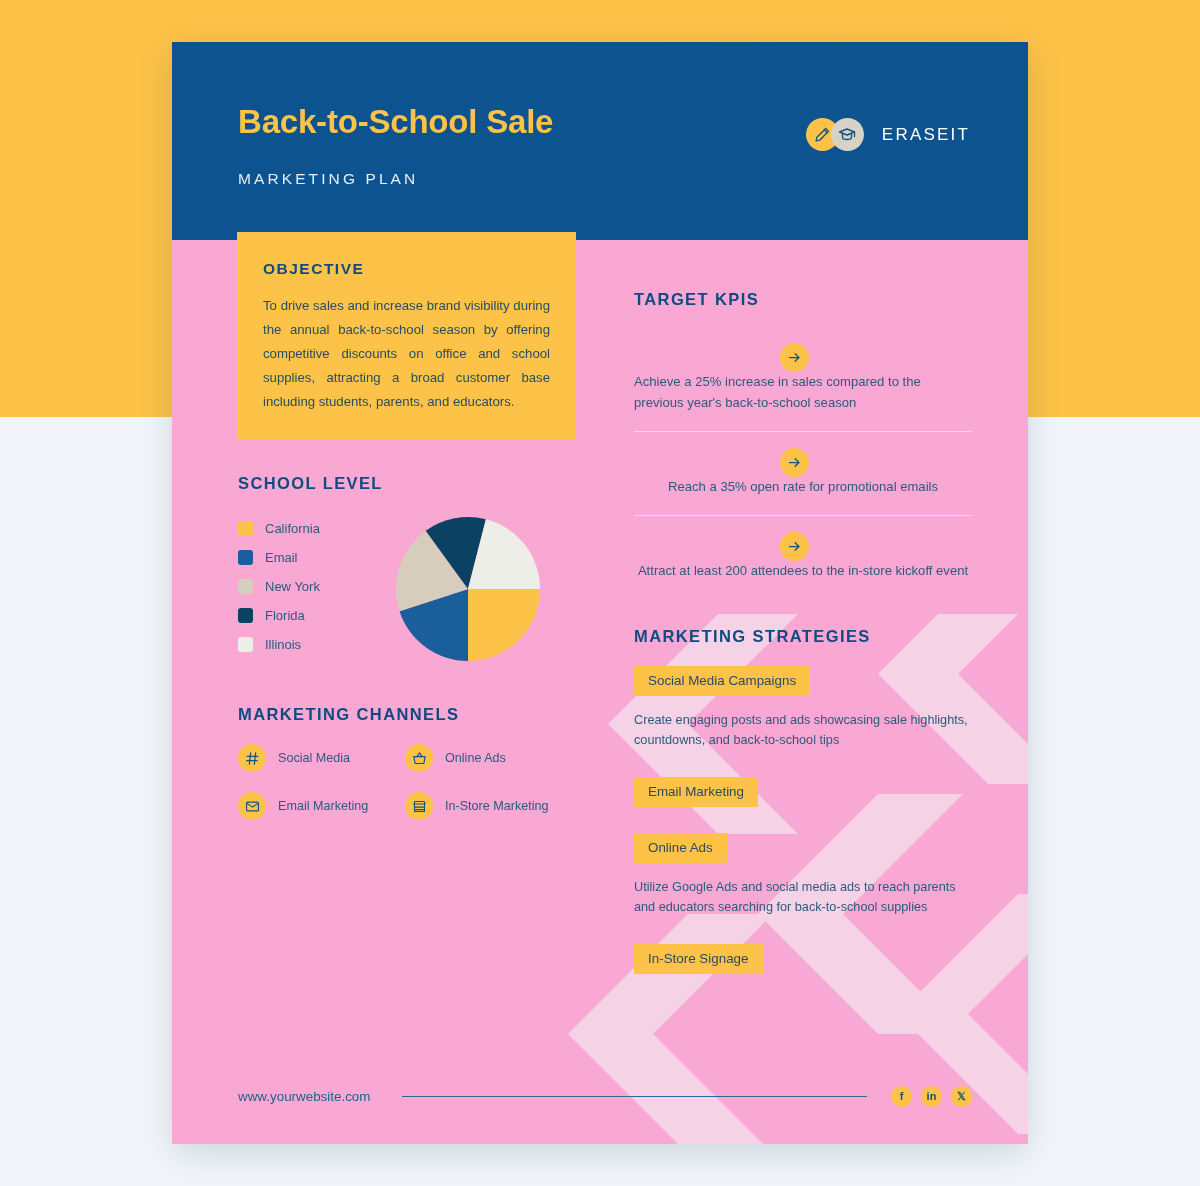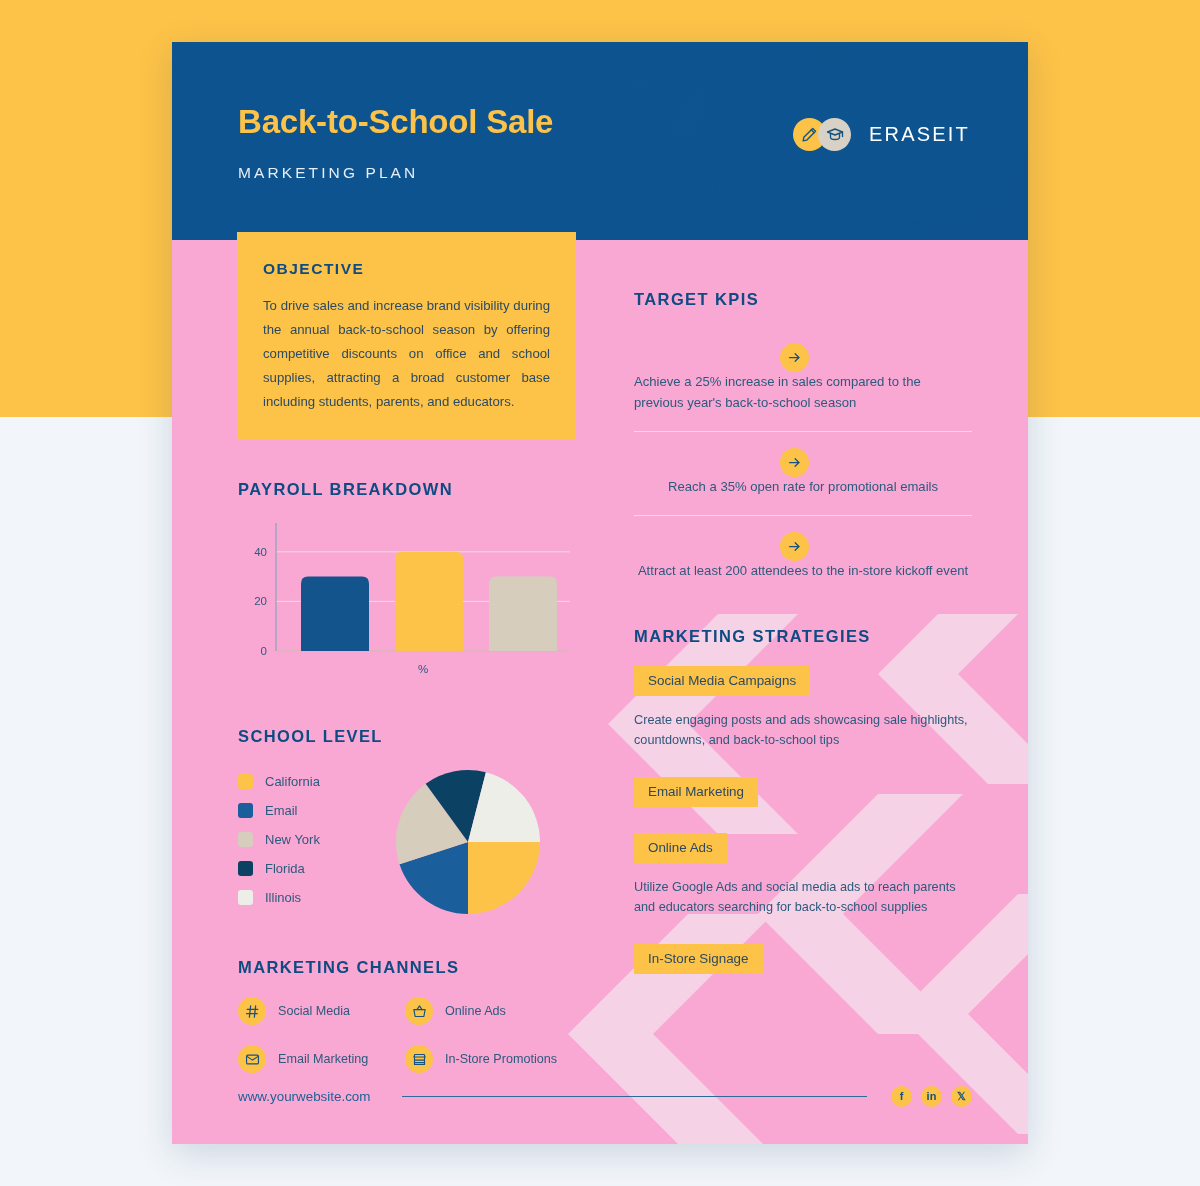--- a/index.html
+++ b/index.html
@@ -75,38 +75,38 @@
     color: #fdc348;
     font-size: 33px;
     font-weight: bold;
     letter-spacing: -.2px;
     line-height: 1.1;
   }
   #doc-subtitle {
     color: #e7eef6;
     font-size: 15.5px;
     letter-spacing: 3.1px;
-    margin-top: 24px;
+    margin-top: 30px;
     font-weight: normal;
   }
   #brand {
     display: flex;
     align-items: center;
     margin-top: 14px;
   }
   .brand-badge {
     width: 33px; height: 33px;
     border-radius: 50%;
     display: flex; align-items: center; justify-content: center;
   }
   #brand-badge-pencil { background: #fdc348; }
   #brand-badge-cap { background: #d8d2c6; margin-left: -8px; }
   #brand-name {
     color: #ffffff;
-    font-size: 20px;
+    font-size: 17px;
     letter-spacing: 2.2px;
     margin-left: 18px;
   }
 
   
   #body-area {
     position: relative;
     display: flex;
     padding: 0 0 0 0;
   }
@@ -334,44 +334,20 @@
 
   <div id="body-area">
 
     <div id="col-left">
 
       <div id="objective-card">
         <div id="objective-heading">OBJECTIVE</div>
         <div id="objective-text">To drive sales and increase brand visibility during the annual back-to-school season by offering competitive discounts on office and school supplies, attracting a broad customer base including students, parents, and educators.</div>
       </div>
 
-      <div id="payroll-section">
-        <div class="section-heading">PAYROLL BREAKDOWN</div>
-        <div id="bar-chart-wrap">
-          <svg id="bar-chart-svg" width="340" height="170" viewBox="0 0 340 170">
-              <line x1="38" y1="132" x2="332" y2="132" stroke="#cbbfa8" stroke-width="1"></line>
-              <text x="29" y="136" text-anchor="end" font-family="&quot;Liberation Sans&quot;, sans-serif" font-size="11.5" fill="#2c5a7d">0</text>
-              <line x1="38" y1="82.4" x2="332" y2="82.4" stroke="#e6e2da" stroke-width="1"></line>
-              <text x="29" y="86.4" text-anchor="end" font-family="&quot;Liberation Sans&quot;, sans-serif" font-size="11.5" fill="#2c5a7d">20</text>
-              <line x1="38" y1="32.8" x2="332" y2="32.8" stroke="#e6e2da" stroke-width="1"></line>
-              <text x="29" y="36.8" text-anchor="end" font-family="&quot;Liberation Sans&quot;, sans-serif" font-size="11.5" fill="#2c5a7d">40</text>
-              <line x1="38" y1="4" x2="38" y2="132" stroke="#8fa6bb" stroke-width="1.3"></line>
-              <path d="M63,132 L63,64.60000000000001 Q63,57.60000000000001 70,57.60000000000001
-               L124,57.60000000000001 Q131,57.60000000000001 131,64.60000000000001
-               L131,132 Z" fill="#14548c"></path>
-              <path d="M157,132 L157,39.8 Q157,32.8 164,32.8
-               L218,32.8 Q225,32.8 225,39.8
-               L225,132 Z" fill="#fdc348"></path>
-              <path d="M251,132 L251,64.60000000000001 Q251,57.60000000000001 258,57.60000000000001
-               L312,57.60000000000001 Q319,57.60000000000001 319,64.60000000000001
-               L319,132 Z" fill="#d6cdbd"></path>
-              <text x="185" y="154" text-anchor="middle" font-family="&quot;Liberation Sans&quot;, sans-serif" font-size="11.5" fill="#2c5a7d">%</text>
-            </svg>
-        </div>
-      </div>
 
       <div id="school-section">
         <div class="section-heading">SCHOOL LEVEL</div>
         <div id="school-body">
           <div id="pie-legend">
               <div class="legend-row">
                 <span class="legend-swatch" style="background: rgb(253, 195, 72);"></span>
                 <span class="legend-label">California</span>
               </div>
               <div class="legend-row">
@@ -434,21 +410,21 @@
             </div>
             <div class="channel-item">
               <span class="channel-icon">
                 <svg width="15" height="15" viewBox="0 0 24 24" fill="none" stroke="#14537f" stroke-width="1.8" stroke-linecap="round" stroke-linejoin="round">
                   <path d="M3 8h18l-1.5-4h-15z"></path>
                   <path d="M4 8v12h16V8"></path>
                   <path d="M4 13h16"></path>
                   <path d="M4 17h16"></path>
                 </svg>
               </span>
-              <span class="channel-label">In-Store Promotions</span>
+              <span class="channel-label">In-Store Marketing</span>
             </div>
           </div>
       </div>
 
     </div>
 
     <div id="col-right">
 
       <div id="kpi-section">
         <div class="section-heading">TARGET KPIS</div>

